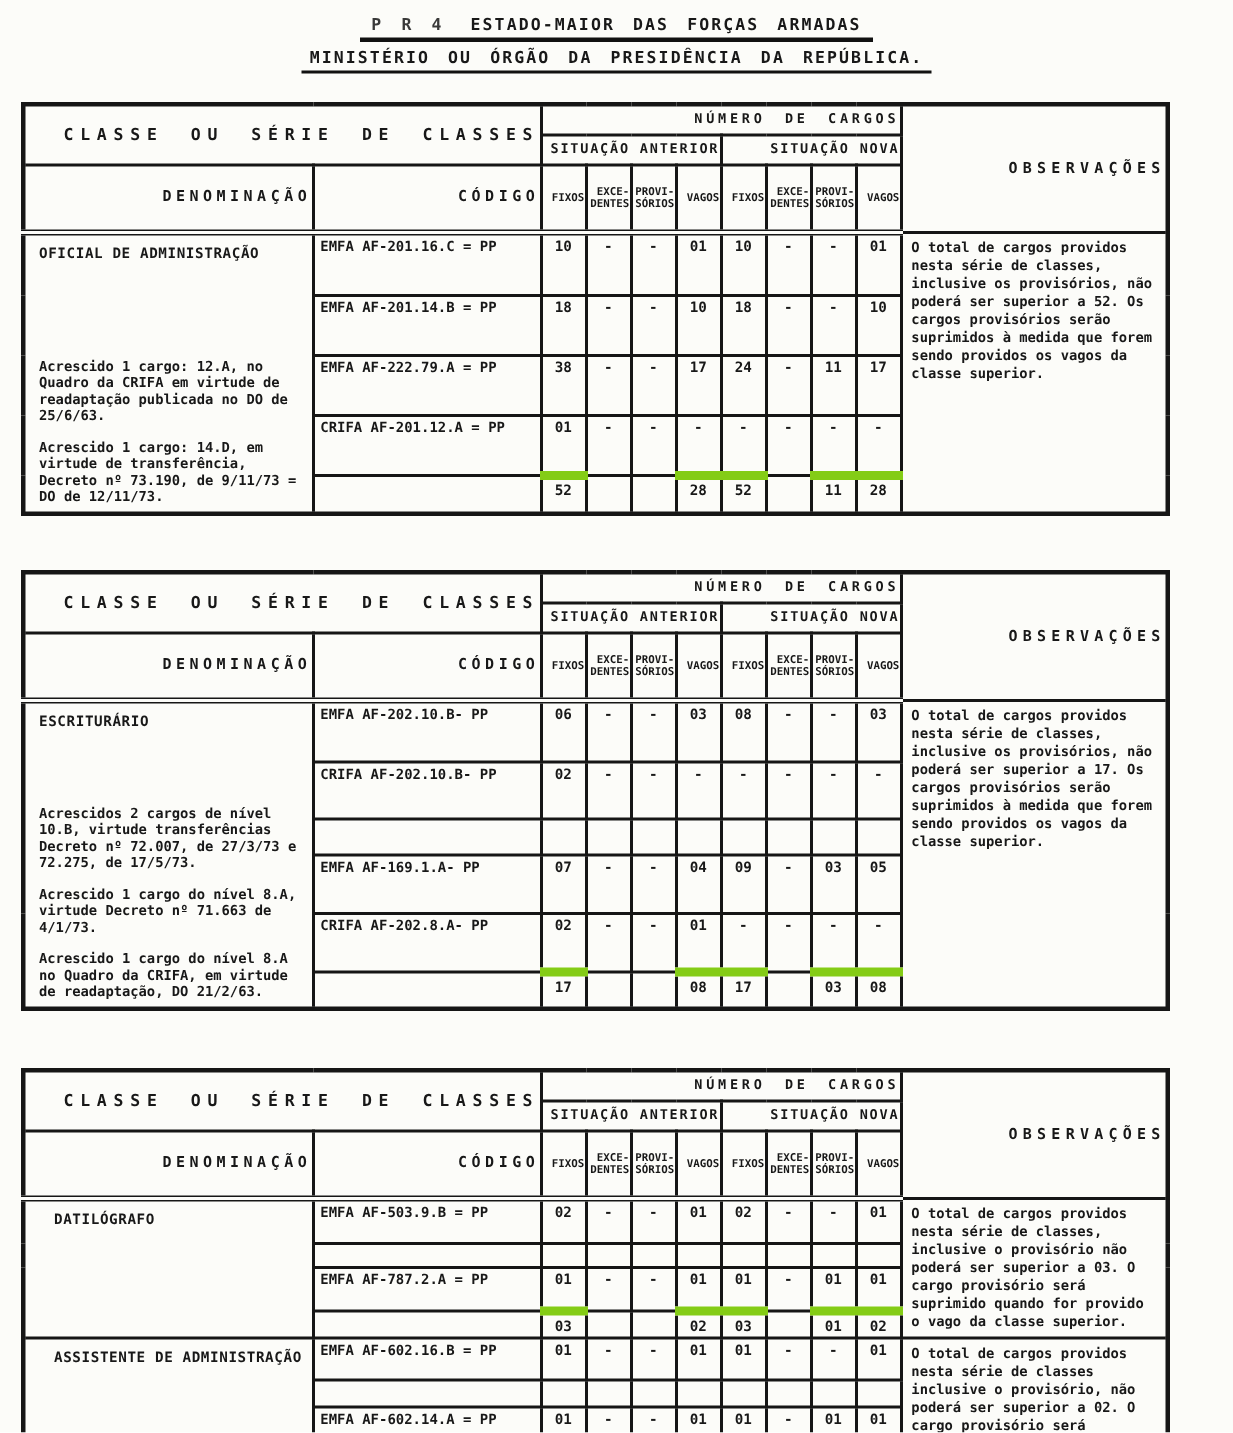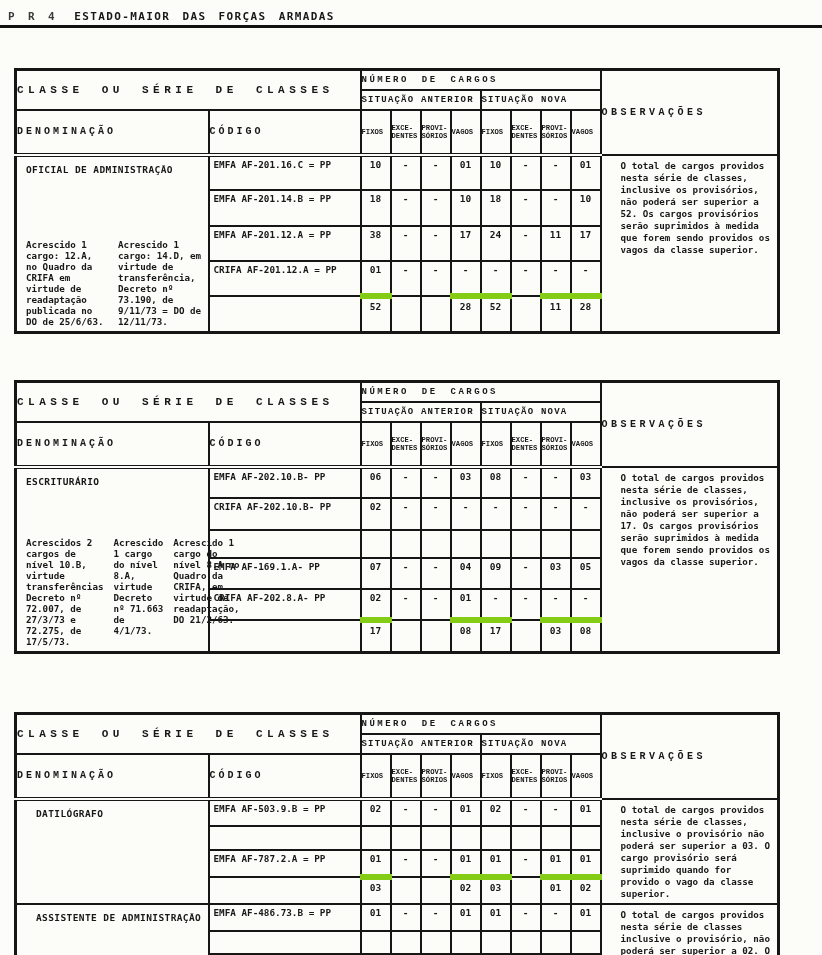--- a/index.html
+++ b/index.html
@@ -10,21 +10,21 @@
     margin:0 auto;
     background:#fcfcf9;
     overflow:hidden;
     font-family:"DejaVu Sans Mono", monospace;
     font-weight:bold;
     color:#181818;
   }
   
   .doc-header {
     position:absolute; top:10px; left:0; width:100%;
-    display:flex; flex-direction:column; gap:4px;
+    display:flex; flex-direction:column; align-items:center; gap:4px;
   }
   .doc-header .line1 {
     font-size:11px; letter-spacing:1.4px; word-spacing:4px;
     border-bottom:3px solid #111; padding:0 8px 2px;
   }
   .line1 .prefix { margin-right:18px; opacity:.85; }
   .doc-header .line2 {
     font-size:11px; letter-spacing:1.4px; word-spacing:4px;
     border-bottom:2px solid #111; padding:0 5px 2px;
   }
@@ -32,49 +32,50 @@
   table.tbl {
     position:absolute; left:14px;
     width:763px; table-layout:fixed;
     border-collapse:collapse;
     border:3px solid #161616;
   }
   .t1 { top:68px; } .t2 { top:380px; } .t3 { top:712px; }
   col.c-denom { width:193px; } col.c-cod { width:152px; }
   col.c-num { width:30px; }   col.c-obs { width:178px; }
   .tbl th, .tbl td { border:2px solid #161616; }
-  thead th { text-align:left; vertical-align:middle; font-weight:bold;font-family:Liberation Mono, monospace; }
+  thead th { text-align:right; vertical-align:middle; font-weight:bold; }
   th.classe  { font-size:11px; letter-spacing:4.5px; word-spacing:7px; height:40px; }
   th.numero  { font-size:9px;  letter-spacing:2.5px; word-spacing:5px; height:19px; }
   th.sit     { font-size:9px;  letter-spacing:1.2px; height:19px; }
   th.obs-h   { font-size:10px; letter-spacing:3.5px; }
   th.denh, th.codh { font-size:10px; letter-spacing:3px; height:27px;margin-top:14px; }
   th.colh    { font-size:7.2px; line-height:1.15; padding:13px 0; letter-spacing:0; overflow:hidden;margin-left:36px; }
   thead tr:last-child th { border-bottom:4px double #161616; }
   tbody td { border-top:none; border-bottom:none; vertical-align:top; }
   tbody tr { height:17px; }
   tr.spacer-row { height:15px; }
-  td.codigo-cell { font-size:9.3px; padding:2px 2px 0 4px; white-space:nowrap; overflow:hidden; }
+  td.codigo-cell { font-size:9.3px; padding:2px 2px 12px 4px; white-space:nowrap; overflow:hidden; }
   td.val-cell { font-size:9.5px; text-align:center; padding-top:2px; }
   td.val-cell.total.has-total { border-top:6px solid #84cc16; }
   td.denom-cell { padding:7px 4px 4px 9px; }
   .denom-name { font-size:9.5px; letter-spacing:.4px; }
   .t3 .denom-name { padding-left:10px; }
-  .footnotes { margin-top:64px; display:flex; flex-direction:row; gap:10px; }
+  .footnotes { margin-top:64px; display:flex; flex-direction:column; gap:10px; }
   .t2 .footnotes { margin-top:50px; }
   .footnote { font-size:9.2px; line-height:1.2; }
-  td.obs-cell { font-size:9.2px; line-height:1.3; padding:4px 5px 3px 19px; }
+  td.obs-cell { font-size:9.2px; line-height:1.3; padding:4px 5px 3px 6px; }
 </style>
 </head>
 <body>
 
 <div class="page">
 
   <div class="doc-header">
     <div class="line1"><span class="prefix">P R  4</span><span>ESTADO-MAIOR DAS FORÇAS ARMADAS</span></div>
+    <div class="line2">MINISTÉRIO OU ÓRGÃO DA PRESIDÊNCIA DA REPÚBLICA.</div>
   </div>
 
   <table class="tbl t1">
     <colgroup>
       <col class="c-denom">
         <col class="c-cod">
       <col class="c-num">
         <col class="c-num">
         <col class="c-num">
         <col class="c-num">
@@ -132,21 +133,21 @@
           <td class="val-cell">18</td>
           <td class="val-cell">-</td>
           <td class="val-cell">-</td>
           <td class="val-cell">10</td>
           <td class="val-cell">18</td>
           <td class="val-cell">-</td>
           <td class="val-cell">-</td>
           <td class="val-cell">10</td>
         </tr>
         <tr>
-          <td class="codigo-cell">EMFA AF-201.12.A = PP</td>
+          <td class="codigo-cell">EMFA AF-222.79.A = PP</td>
           <td class="val-cell">38</td>
           <td class="val-cell">-</td>
           <td class="val-cell">-</td>
           <td class="val-cell">17</td>
           <td class="val-cell">24</td>
           <td class="val-cell">-</td>
           <td class="val-cell">11</td>
           <td class="val-cell">17</td>
         </tr>
         <tr>
@@ -373,21 +374,21 @@
           <td class="val-cell total has-total">02</td>
           <td class="val-cell total has-total">03</td>
           <td class="val-cell total"></td>
           <td class="val-cell total has-total">01</td>
           <td class="val-cell total has-total">02</td>
         </tr>
         <tr>
           <td class="denom-cell" rowspan="4">
             <div class="denom-name">ASSISTENTE DE ADMINISTRAÇÃO</div>
           </td>
-          <td class="codigo-cell">EMFA AF-486.73.B = PP</td>
+          <td class="codigo-cell">EMFA AF-602.16.B = PP</td>
           <td class="val-cell">01</td>
           <td class="val-cell">-</td>
           <td class="val-cell">-</td>
           <td class="val-cell">01</td>
           <td class="val-cell">01</td>
           <td class="val-cell">-</td>
           <td class="val-cell">-</td>
           <td class="val-cell">01</td>
           <td class="obs-cell" rowspan="4">O total de cargos providos nesta série de classes inclusive o provisório, não poderá ser superior a 02. O cargo provisório será suprimido quando for provido o vago da classe superior.</td>
         </tr>

